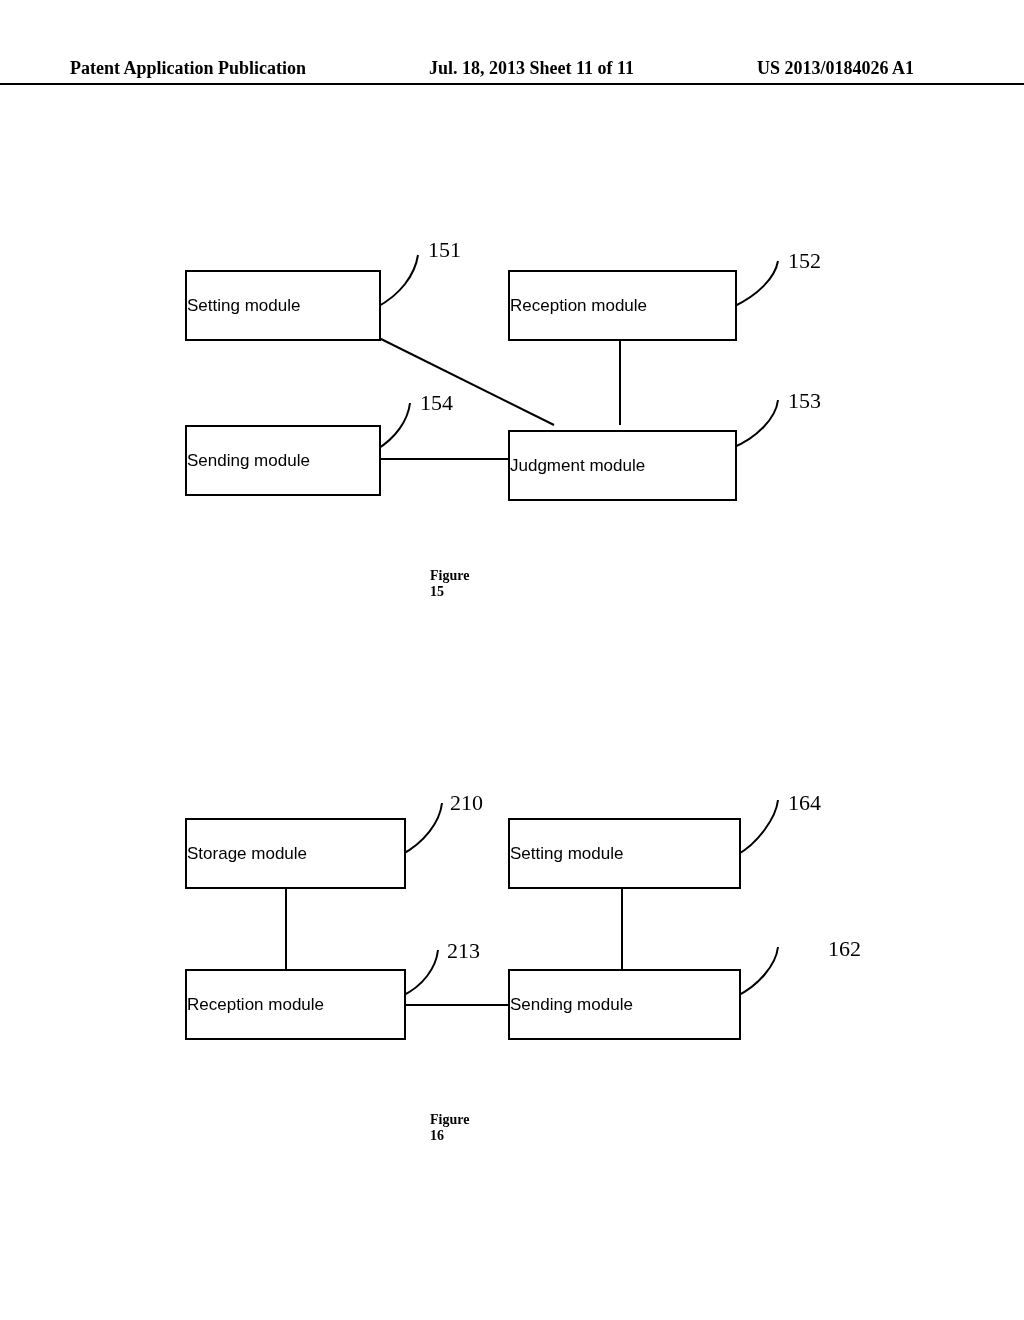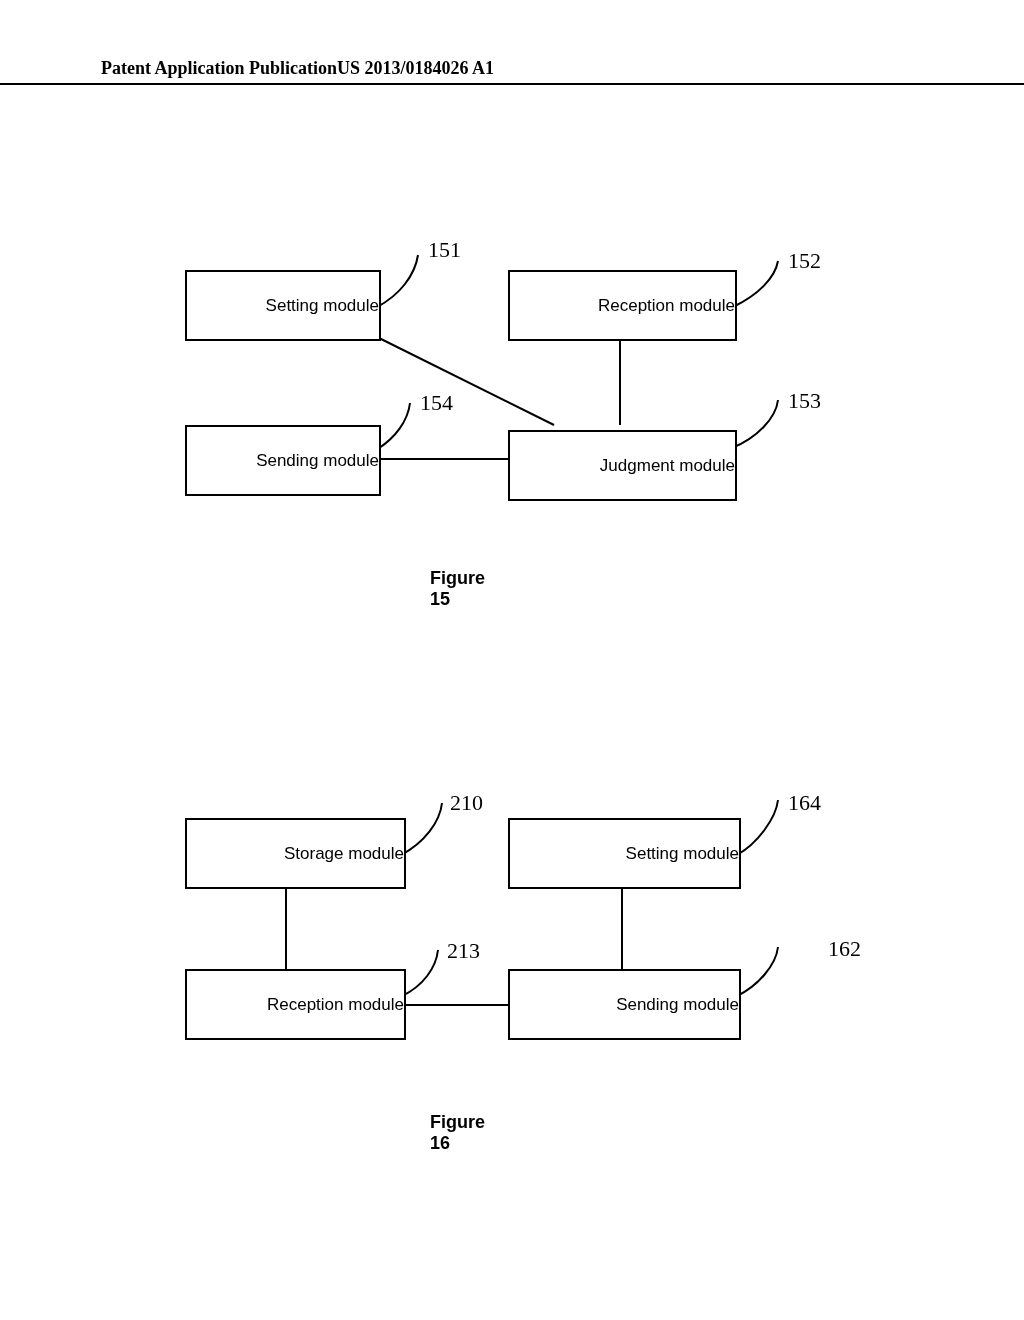--- a/index.html
+++ b/index.html
@@ -17,61 +17,61 @@
     left: 0;
     width: 1024px;
     border-bottom: 2px solid #000;
     padding-bottom: 4px;
   }
   .header-row {
     display: flex;
     font-size: 18px;
     font-weight: bold;
     padding: 0 110px 0 70px;
-    margin-left: 31px;
   }
   .header-left { flex: 0 0 auto; }
   .header-mid { flex: 1 1 auto; text-align: center; }
   .header-right { flex: 0 0 auto; text-align: right; }
   .diagram {
     position: absolute;
   }
   .box {
     position: absolute;
     border: 2px solid #000;
     background: #fff;
     display: flex;
     align-items: center;
-    justify-content: flex-end;
+    justify-content: flex-start;
     font-family: Arial, sans-serif;
     font-size: 17px;
   }
   .caption {
     position: absolute;
-    font-family: Liberation Sans, sans-serif;
+    font-family: Liberation Serif, serif;
     font-weight: bold;
-    font-size: 18px;
+    font-size: 14px;
   }
   .ref {
     position: absolute;
     font-family: "Times New Roman", serif;
     font-size: 22px;
   }
   svg.lines {
     position: absolute;
     top: 0; left: 0;
     overflow: visible;
   }
 </style>
 </head>
 <body>
 
 <div class="header">
   <div class="header-row">
     <div class="header-left">Patent Application Publication</div>
+    <div class="header-mid">Jul. 18, 2013   Sheet 11 of 11</div>
     <div class="header-right">US 2013/0184026 A1</div>
   </div>
 </div>
 
 <div class="diagram" style="left:0; top:0;">
   <svg class="lines" width="1024" height="700">
 
     <path d="M 377 307 C 400 295, 415 275, 418 255" stroke="#000" stroke-width="2" fill="none"></path>
 
     <path d="M 733 307 C 758 295, 775 278, 778 261" stroke="#000" stroke-width="2" fill="none"></path>

